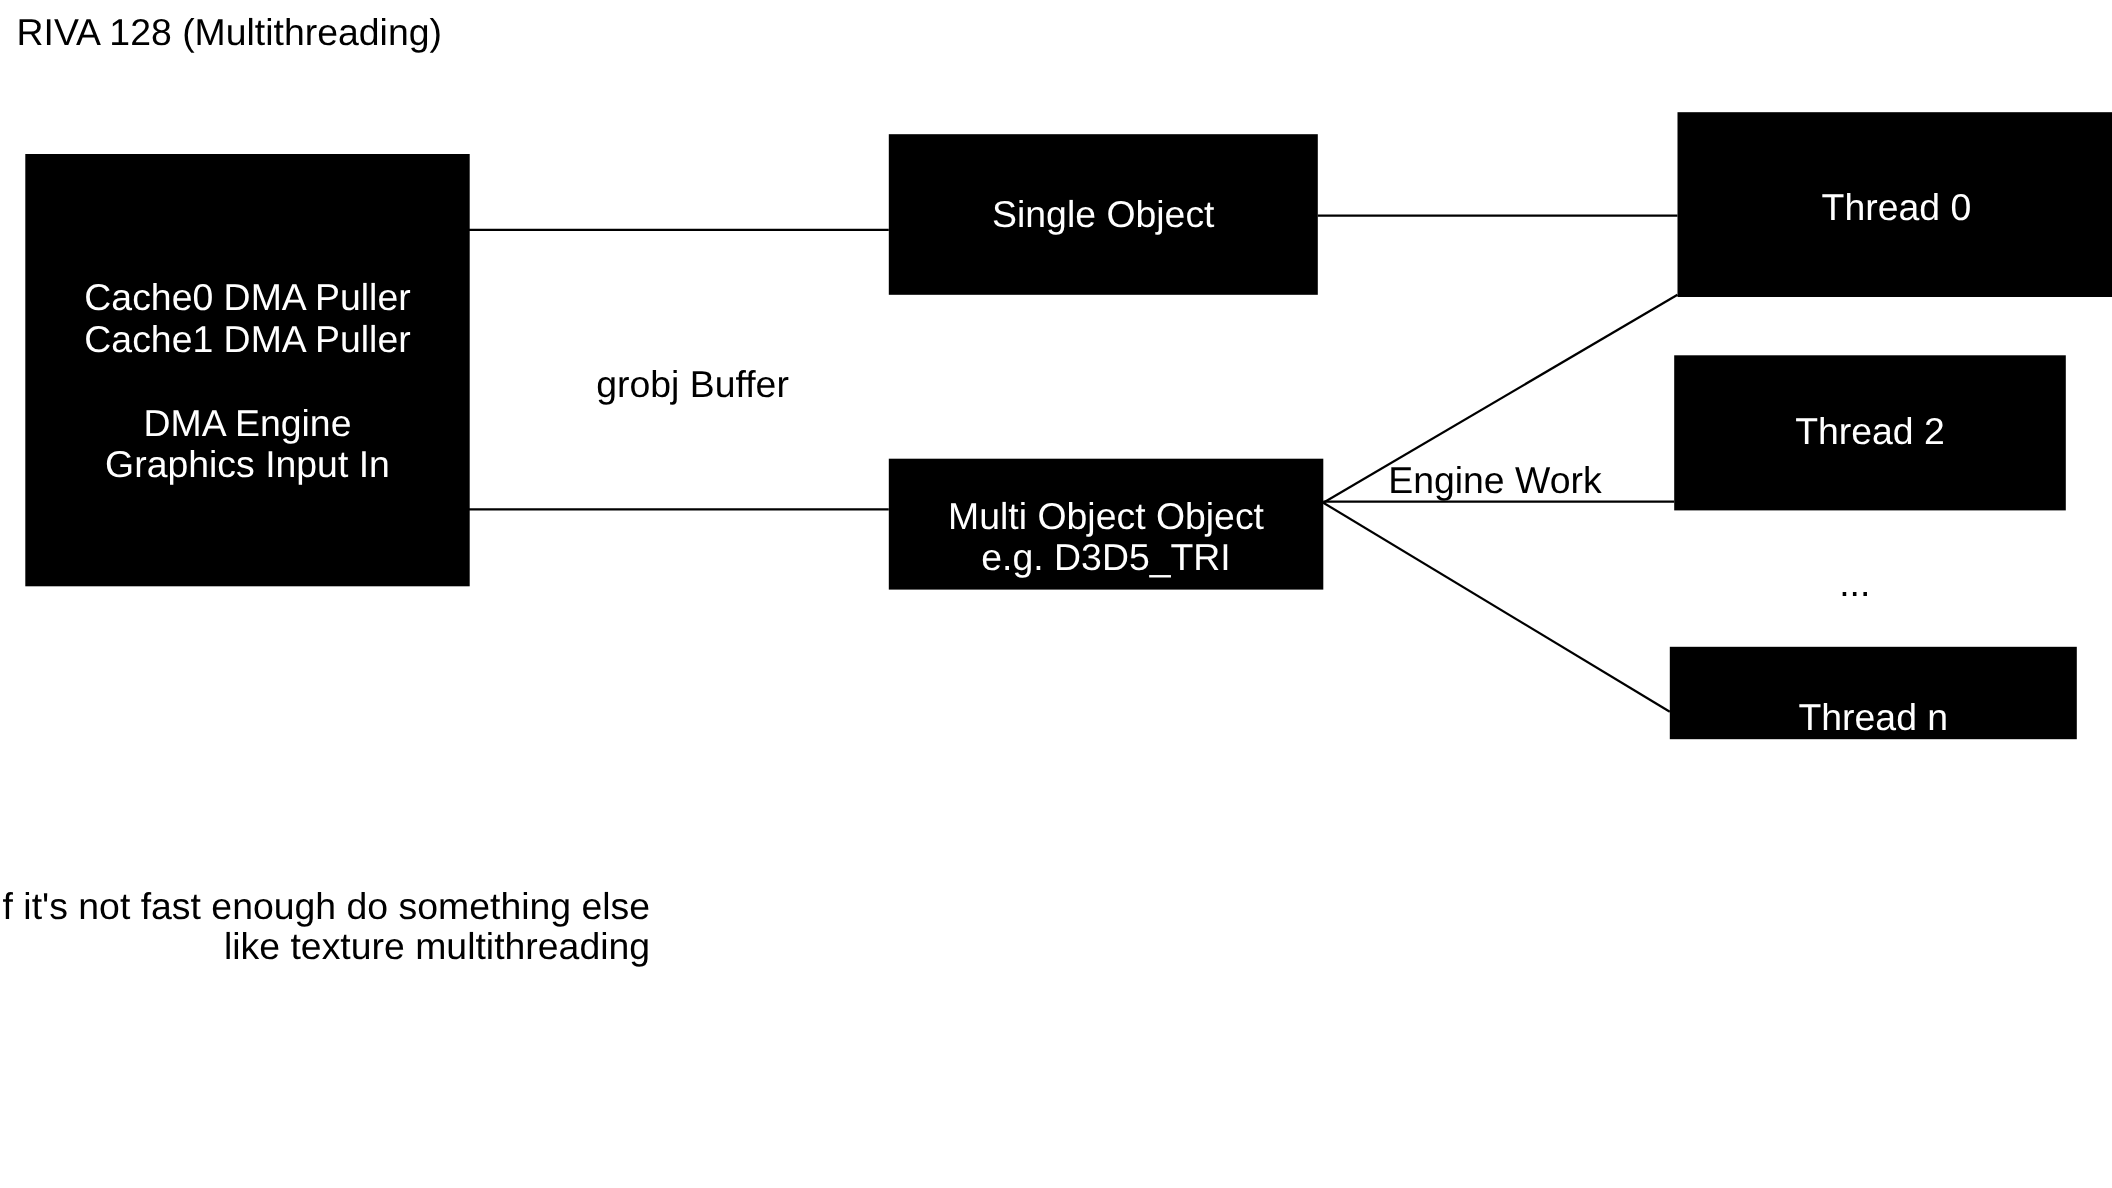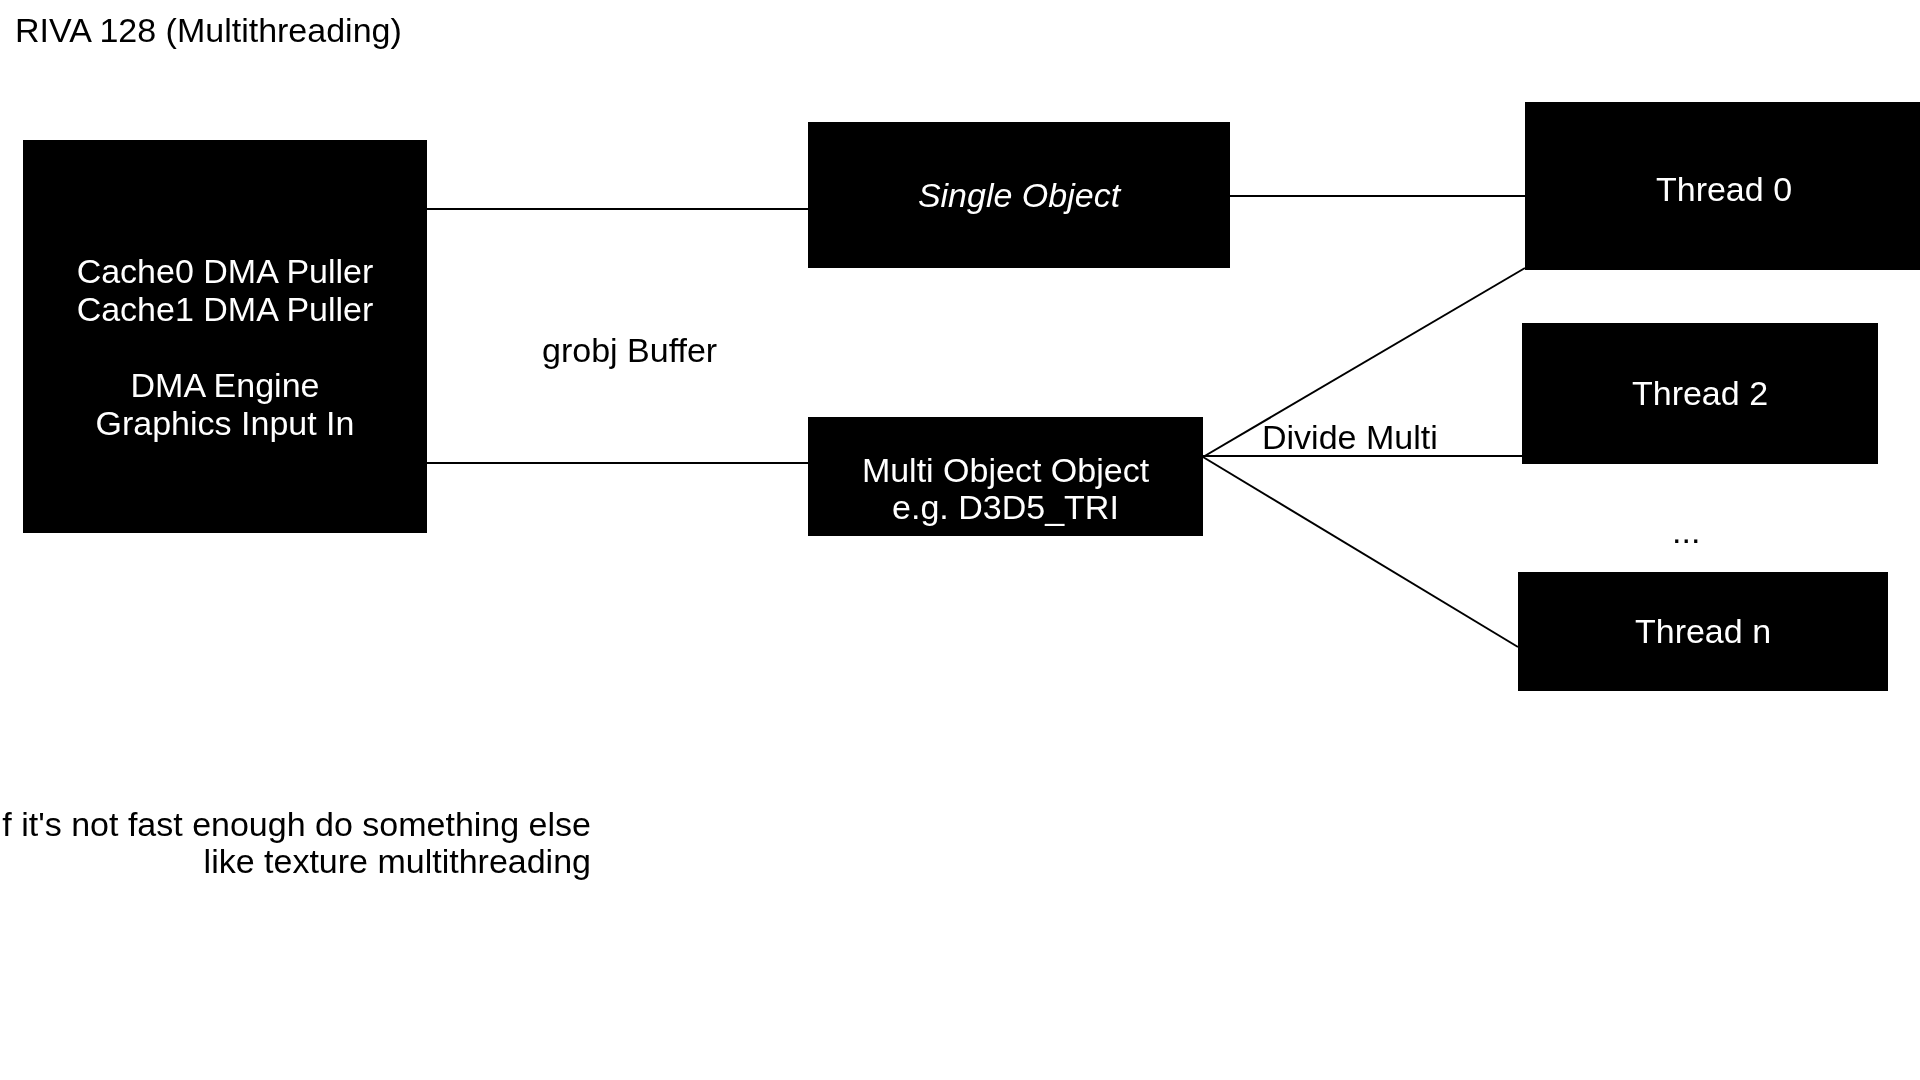--- a/index.html
+++ b/index.html
@@ -32,25 +32,25 @@
     display: flex;
     align-items: center;
     justify-content: center;
     text-align: center;
     font-size: 34px;
     line-height: 37px;
     white-space: pre-line;
     box-sizing: border-box;
   }
   .node-dma      { left: 11px;   top: 140px; width: 404px; height: 393px; line-height: 38px; padding-top: 20px; margin-left: 12px; }
-  .node-single   { left: 808px;  top: 122px; width: 422px; height: 146px; font-style: italic; }
+  .node-single   { left: 808px;  top: 122px; width: 390px; height: 146px; }
   .node-multi    { left: 808px;  top: 417px; width: 395px; height: 119px; padding-top: 24px; }
   .node-thread0  { left: 1525px; top: 102px; width: 398px; height: 168px; padding-top: 6px; }
   .node-thread1  { left: 1522px; top: 323px; width: 356px; height: 141px; }
-  .node-threadn  { left: 1518px; top: 572px; width: 370px; height: 119px; }
+  .node-threadn  { left: 1518px; top: 588px; width: 370px; height: 84px; align-items: flex-end; }
   .float-label {
     position: absolute;
     font-size: 34px;
     line-height: 37px;
     white-space: nowrap;
   }
   .label-grobj    { left: 542px;  top: 332px; }
   .label-divide   { left: 1262px; top: 419px; }
   .label-ellipsis { left: 1672px; top: 513px; }
   .note {
@@ -116,20 +116,20 @@
   <div class="node node-thread1">
     <span>Thread 2</span>
   </div>
 
   <div class="node node-threadn">
     <span>Thread n</span>
   </div>
 
   <div class="float-label label-grobj">grobj Buffer</div>
 
-  <div class="float-label label-divide">Divide Multi</div>
+  <div class="float-label label-divide">Engine Work</div>
 
   <div class="float-label label-ellipsis">...</div>
 
   <div class="note">If it's not fast enough do something else
 like texture multithreading</div>
 
 </div>
 
 </body></html>

